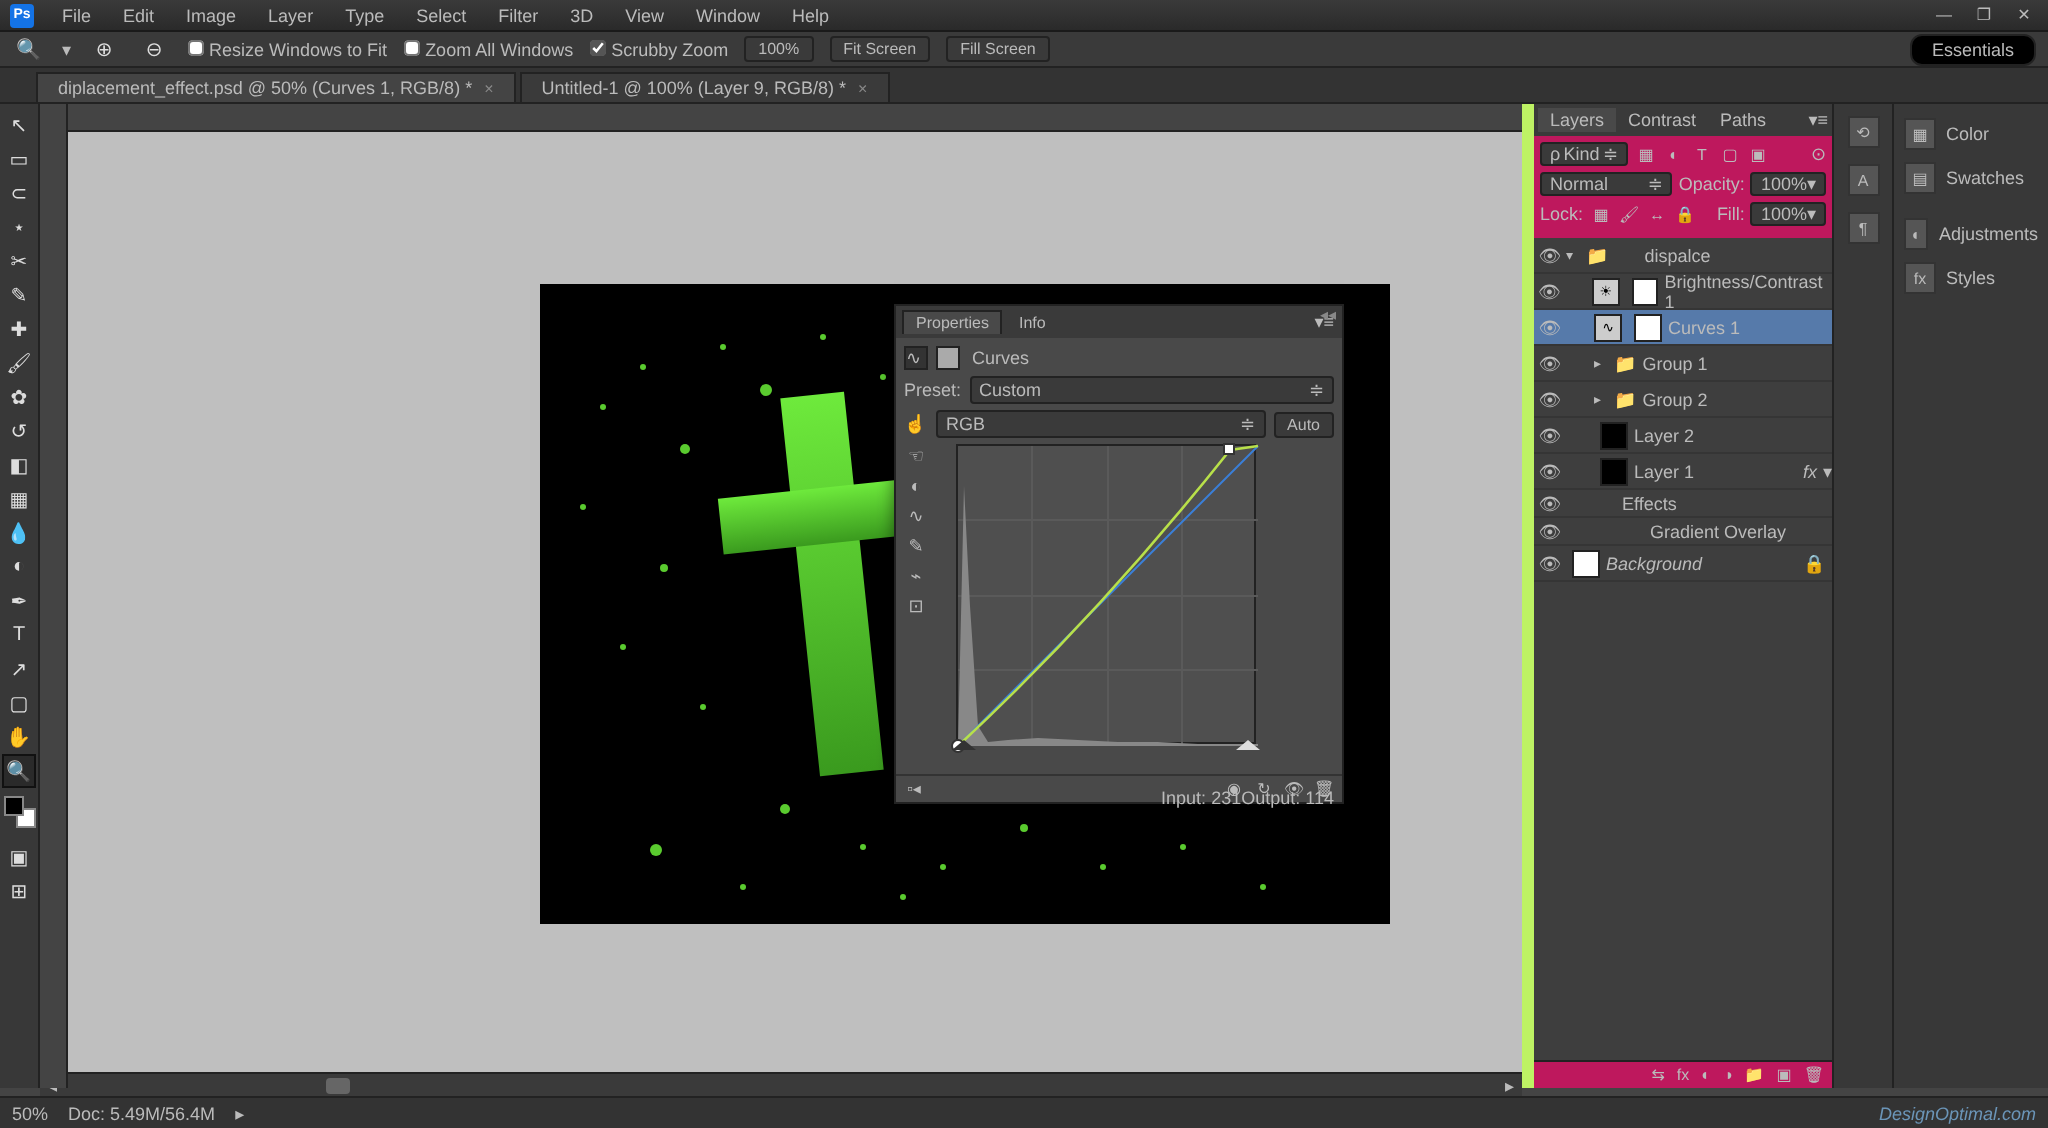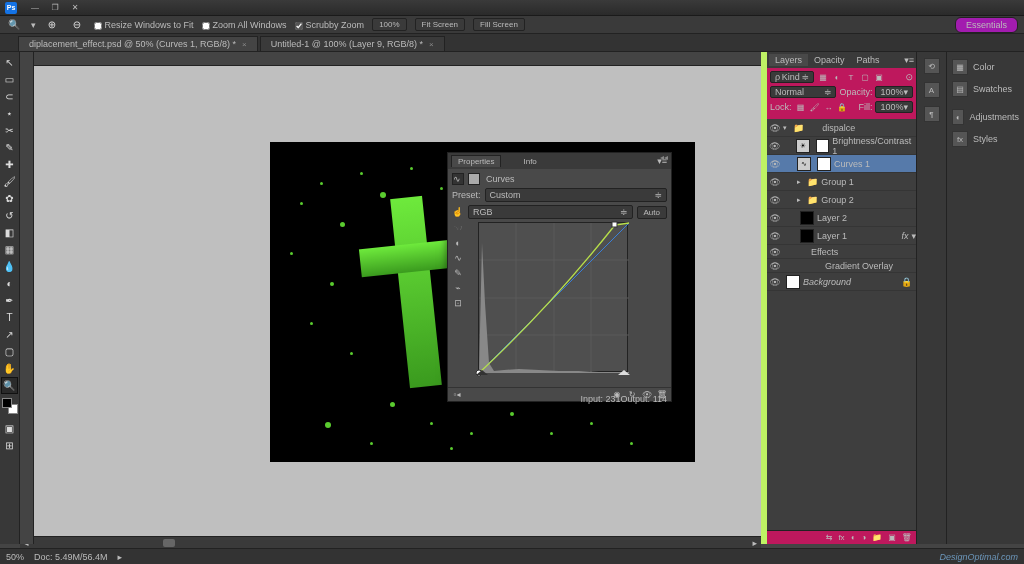--- a/index.html
+++ b/index.html
@@ -4,45 +4,45 @@
 <style>
 *{margin:0;padding:0;box-sizing:border-box;font-family:Tahoma,Verdana,sans-serif;font-size:9px;color:#bbb;user-select:none}
 body{background:#444;width:1024px;height:564px;overflow:hidden;position:relative}
 .titlebar{height:16px;background:linear-gradient(#3a3a3a,#2a2a2a);border-bottom:1px solid #1a1a1a;display:flex;align-items:center;padding-left:5px}
 .ps-logo{width:12px;height:12px;background:#1473e6;color:#fff;font-weight:bold;font-size:7px;display:flex;align-items:center;justify-content:center;border-radius:2px;margin-right:8px}
 .menubar{display:flex;gap:4px;flex:1}
 .menu-item{padding:1px 6px;font-size:9px;cursor:pointer}
 .window-controls{display:flex;margin-right:2px}
 .window-controls div{width:20px;height:12px;display:flex;align-items:center;justify-content:center;font-size:8px;cursor:pointer}
 .optionsbar{height:18px;background:#3a3a3a;border-bottom:1px solid #222;display:flex;align-items:center;padding:0 6px;gap:8px;font-size:8px}
-.opt-check{display:flex;align-items:flex-end;gap:3px}
+.opt-check{display:flex;align-items:flex-start;gap:3px}
 .opt-check input{width:8px;height:8px;accent-color:#555}
 .opt-btn{background:#3a3a3a;border:1px solid #222;padding:1px 6px;font-size:8px;border-radius:2px}
-.workspace-sel{margin-left:auto;padding:2px 10px;background:#a21caf;border:1px solid #222;font-size:8px;border-radius:6px}
+.workspace-sel{margin-left:auto;padding:2px 10px;background:#000000;border:1px solid #222;font-size:8px;border-radius:6px}
 .tabbar{height:18px;background:#333;border-bottom:1px solid #222;display:flex;align-items:flex-end;padding-left:18px}
 .doc-tab{padding:2px 10px;font-size:8px;background:#3a3a3a;border:1px solid #222;border-bottom:none;margin-right:2px;display:flex;align-items:center;gap:6px;cursor:pointer}
 .doc-tab.active{background:#444}
 .close-x{font-size:8px;color:#888}
 .main{display:flex;height:492px}
 .toolbox{width:20px;background:#383838;border-right:1px solid #222;display:flex;flex-direction:column;align-items:center;padding-top:2px;gap:0}
 .tool{width:17px;height:17px;display:flex;align-items:center;justify-content:center;font-size:10px;color:#ddd;cursor:pointer;border:1px solid transparent}
 .tool.active{background:#2a2a2a;border:1px solid #111}
 .fg-bg{margin-top:4px;position:relative;width:16px;height:16px}
 .fg-bg .fg{position:absolute;width:10px;height:10px;background:#000;border:1px solid #888;z-index:2}
 .fg-bg .bg{position:absolute;width:10px;height:10px;background:#fff;border:1px solid #888;right:0;bottom:0}
 .canvas-area{flex:1;background:#bfbfbf;position:relative;display:flex;align-items:flex-start;justify-content:center;overflow:hidden}
 .ruler-h{position:absolute;top:0;left:0;right:0;height:14px;background:#444;border-bottom:1px solid #222;z-index:1;font-size:7px;color:#888}
 .ruler-v{position:absolute;top:0;left:0;bottom:0;width:14px;background:#444;border-right:1px solid #222;z-index:1}
 .artboard{position:absolute;top:90px;left:250px;width:425px;height:320px;background:#000;overflow:visible}
 .splat{position:absolute;background:#4db82a;filter:blur(0.3px)}
 .cross-v{left:130px;top:55px;width:32px;height:190px;background:linear-gradient(#6eea3c,#3a9a1e);transform:rotate(-6deg)}
 .cross-h{left:90px;top:100px;width:140px;height:28px;background:linear-gradient(#6eea3c,#3a9a1e);transform:rotate(-6deg)}
 .dot{position:absolute;width:3px;height:3px;background:#5acb2f;border-radius:50%}
 .props-panel{position:absolute;top:100px;left:427px;width:225px;height:250px;background:#494949;border:1px solid #222;box-shadow:0 0 8px rgba(0,0,0,.5);z-index:10}
-.panel-tabs{height:16px;background:#3a3a3a;display:flex;align-items:center;padding-left:3px;gap:16px}
+.panel-tabs{height:16px;background:#3a3a3a;display:flex;align-items:center;padding-left:3px;gap:2px}
 .panel-tab{padding:1px 6px;font-size:8px;cursor:pointer}
 .panel-tab.active{background:#494949;border-top:1px solid #222;border-left:1px solid #222;border-right:1px solid #222}
 .panel-menu{margin-left:auto;padding:0 4px}
 .props-body{padding:4px;position:relative;height:calc(100% - 16px)}
 .props-row{display:flex;align-items:center;gap:4px;margin-bottom:3px;font-size:8px}
 .select-mini{background:#3a3a3a;border:1px solid #222;padding:1px 4px;font-size:8px;flex:1;display:flex;justify-content:space-between;border-radius:2px}
 .curves-area{display:flex;gap:2px;margin-top:3px}
 .curves-tools{display:flex;flex-direction:column;gap:3px;width:14px}
 .curve-tool{width:12px;height:12px;display:flex;align-items:center;justify-content:center;font-size:9px}
 .curve-plot{width:150px;height:150px;background:#4f4f4f;border:1px solid #222;position:relative;margin-left:10px}
@@ -78,20 +78,33 @@
 .scrollbar-h{position:absolute;bottom:16px;left:20px;right:263px;height:12px;background:#3a3a3a;border-top:1px solid #222;display:flex;align-items:center}
 .scrollbar-h .thumb-sb{height:8px;width:12px;background:#666;margin-left:130px;border-radius:2px}
 .corner-close{position:absolute;top:0;right:0;font-size:8px;padding:0 3px;color:#888}
 svg{overflow:visible}
 </style>
 </head>
 <body>
 
 <div class="titlebar">
   <div class="ps-logo">Ps</div>
+  <div class="menubar">
+    <div class="menu-item">File</div>
+    <div class="menu-item">Edit</div>
+    <div class="menu-item">Image</div>
+    <div class="menu-item">Layer</div>
+    <div class="menu-item">Type</div>
+    <div class="menu-item">Select</div>
+    <div class="menu-item">Filter</div>
+    <div class="menu-item">3D</div>
+    <div class="menu-item">View</div>
+    <div class="menu-item">Window</div>
+    <div class="menu-item">Help</div>
+  </div>
   <div class="window-controls">
     <div>—</div>
     <div>❐</div>
     <div>✕</div>
   </div>
 </div>
 
 <div class="optionsbar">
   <div class="tool">🔍</div>
   <span>▾</span>
@@ -254,21 +267,21 @@
           <span class="icn">🗑</span>
         </div>
       </div>
     </div>
   </div>
 
   <div class="right-docks">
     <div class="layers-dock">
       <div class="layers-header">
         <div class="ltab active">Layers</div>
-        <div class="ltab">Opacity</div>
+        <div class="ltab">Contrast</div>
         <div class="ltab">Paths</div>
         <div style="margin-left:auto">▾≡</div>
       </div>
       <div class="layers-opts">
         <div class="row">
           <div class="sel" style="flex:0 0 44px">
               <span>ρ</span>
               <span>Kind</span>
               <span>≑</span>
             </div>

